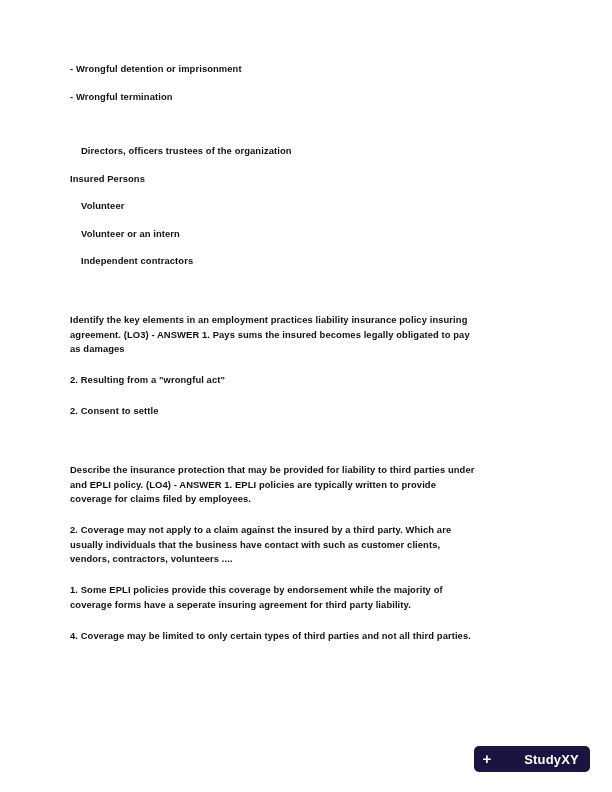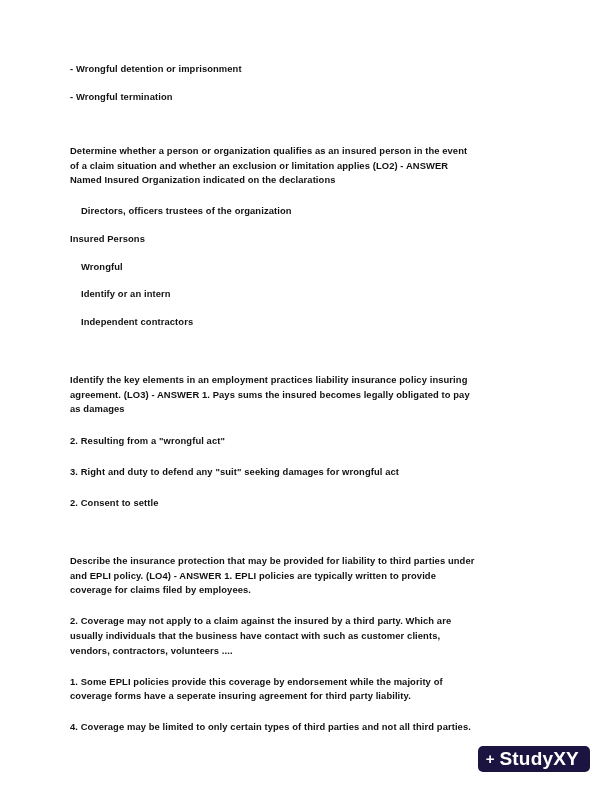--- a/index.html
+++ b/index.html
@@ -68,52 +68,51 @@
   .watermark .plus {
     color: #ffffff;
     font-size: 15px;
     line-height: 15px;
     font-weight: bold;
     margin-right: 5px;
     margin-top: -1px;
   }
   .watermark .brand {
     color: #ffffff;
-    font-size: 19px;
+    font-size: 13px;
     font-weight: bold;
     letter-spacing: 0.2px;
+    margin-left: 28px;
   }
 </style>
 </head>
 <body>
 
 <div class="page">
   <div class="doc-body">
 
     <p class="blk tight">- Wrongful detention or imprisonment</p>
 
     <p class="blk gap-lg">- Wrongful termination</p>
 
-    <p class="blk wide">Determine whether a person or organization qualifies as an insured person in the event of a claim situation and whether an exclusion or limitation applies (LO2) - ANSWER    Named Insured Organization indicated on the declarations</p>
 
     <p class="blk tight indent-1">Directors, officers trustees of the organization</p>
 
     <p class="blk tight">Insured Persons</p>
 
-    <p class="blk tight indent-1">Wrongful</p>
+    <p class="blk tight indent-1">Volunteer</p>
 
-    <p class="blk tight indent-1">Identify or an intern</p>
+    <p class="blk tight indent-1">Volunteer or an intern</p>
 
     <p class="blk gap-xl indent-1">Independent contractors</p>
 
     <p class="blk wide">Identify the key elements in an employment practices liability insurance policy insuring agreement. (LO3) - ANSWER    1. Pays sums the insured becomes legally obligated to pay as damages</p>
 
     <p class="blk">2. Resulting from a "wrongful act"</p>
 
-    <p class="blk">3. Right and duty to defend any "suit" seeking damages for wrongful act</p>
 
     <p class="blk gap-xl">2. Consent to settle</p>
 
     <p class="blk wide-2">Describe the insurance protection that may be provided for liability to third parties under and EPLI policy. (LO4) - ANSWER    1. EPLI policies are typically written to provide coverage for claims filed by employees.</p>
 
     <p class="blk wide-2">2. Coverage may not apply to a claim against the insured by a third party. Which are usually individuals that the business have contact with such as customer clients, vendors, contractors, volunteers ....</p>
 
     <p class="blk wide-2">1. Some EPLI policies provide this coverage by endorsement while the majority of coverage forms have a seperate insuring agreement for third party liability.</p>
 
     <p class="blk wide-2">4. Coverage may be limited to only certain types of third parties and not all third parties.</p>

